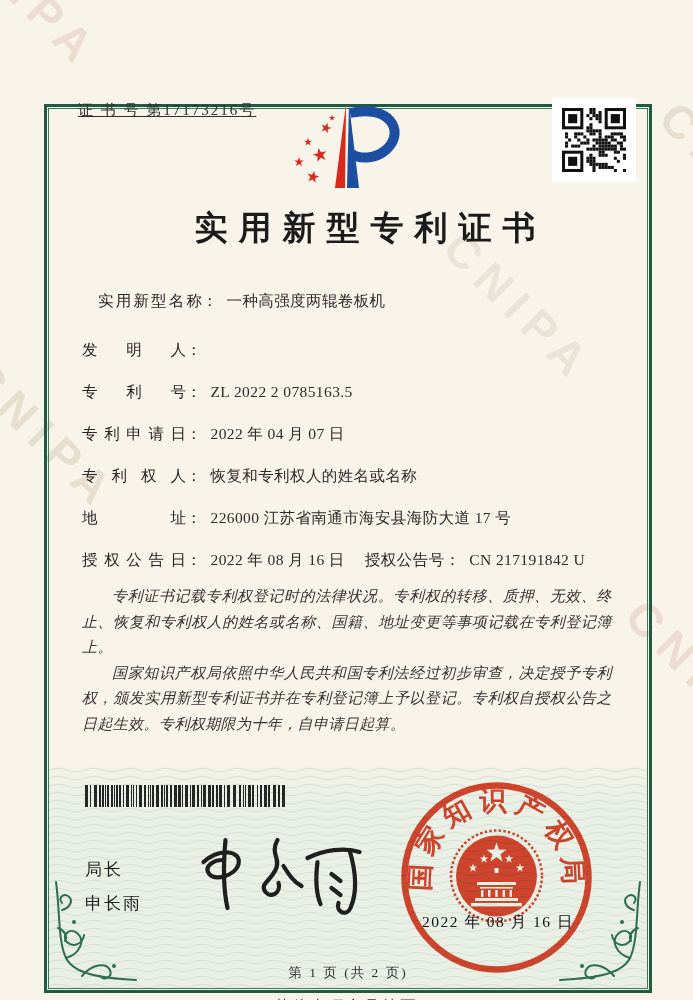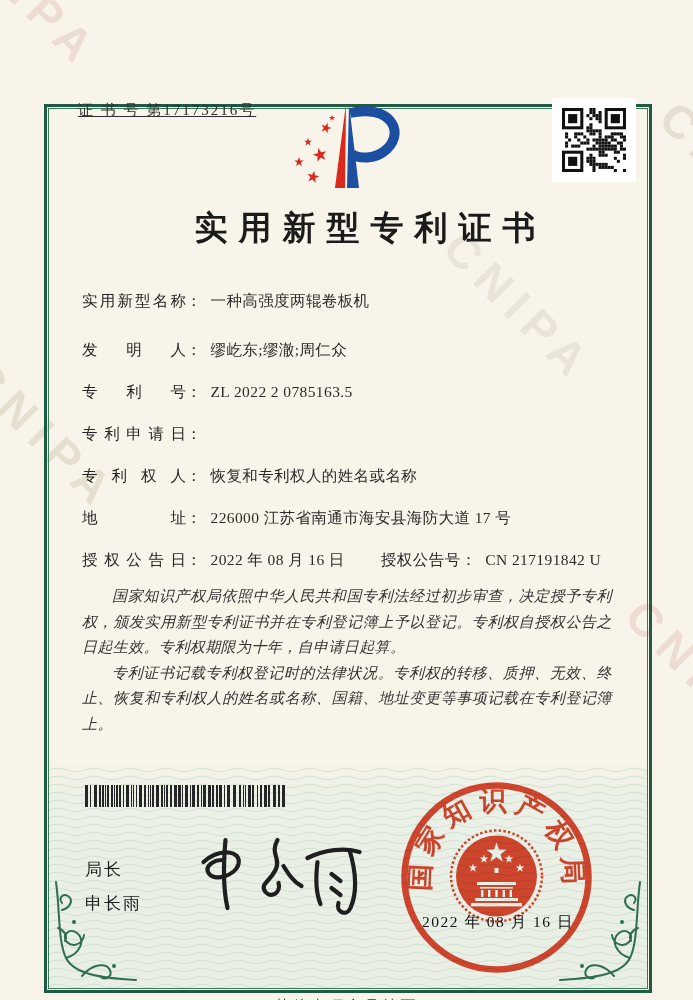--- a/index.html
+++ b/index.html
@@ -34,28 +34,28 @@
     position:absolute; left:552px; top:98px; width:84px; height:84px;
     background:#ffffff; z-index:2; display:flex; align-items:center; justify-content:center;
   }
   .title {
     position:absolute; left:0; right:0; top:206px; text-align:center;
     font-size:33px; font-weight:bold; letter-spacing:11px; color:#1b1b1b; z-index:2;padding-left:48px;
   }
   
   .fields { position:absolute; left:82px; top:290px; width:540px; z-index:2; font-size:15.5px; }
   .frow { display:flex; align-items:baseline; margin-bottom:20px; line-height:22px; }
-  .frow.first { margin-bottom:27px; }
+  .frow.first { margin-bottom:27px;margin-left:16px; }
   .flabel {
     display:inline-block; width:104px; text-align:justify; text-align-last:justify;
     color:#262626;
   }
   .fcolon { color:#262626; }
   .fval { margin-left:9px; color:#2b2b2b; letter-spacing:.4px; }
-  .fgroup2 { margin-left:36px; display:flex; align-items:baseline; }
+  .fgroup2 { margin-left:20px; display:flex; align-items:baseline; }
   .flabel2 { color:#262626; letter-spacing:.5px; }
   
   .paras { position:absolute; left:82px; top:584px; width:530px; z-index:2; }
   .paras p {
     font-size:15px; line-height:25.5px; text-indent:2em; color:#333;
     font-style:italic; letter-spacing:.4px; text-align:justify;
   }
   
   .band {
     position:absolute; left:2px; right:2px; bottom:2px; height:222px;
@@ -265,30 +265,30 @@
 
   <div class="fields">
     <div class="frow first">
       <span class="flabel">实用新型名称</span>
         <span class="fcolon">：</span>
       <span class="fval">一种高强度两辊卷板机</span>
     </div>
     <div class="frow">
       <span class="flabel">发明人</span>
         <span class="fcolon">：</span>
-      <span class="fval">缪屹东;缪澈;周仁众</span>
     </div>
     <div class="frow">
       <span class="flabel">专利号</span>
         <span class="fcolon">：</span>
       <span class="fval">ZL 2022 2 0785163.5</span>
     </div>
     <div class="frow">
       <span class="flabel">专利申请日</span>
         <span class="fcolon">：</span>
+      <span class="fval">2022 年 04 月 07 日</span>
     </div>
     <div class="frow">
       <span class="flabel">专利权人</span>
         <span class="fcolon">：</span>
       <span class="fval">恢复和专利权人的姓名或名称</span>
     </div>
     <div class="frow">
       <span class="flabel">地址</span>
         <span class="fcolon">：</span>
       <span class="fval">226000 江苏省南通市海安县海防大道 17 号</span>
@@ -299,22 +299,22 @@
       <span class="fval">2022 年 08 月 16 日</span>
       <span class="fgroup2">
         <span class="flabel2">授权公告号</span>
           <span class="fcolon">：</span>
         <span class="fval">CN 217191842 U</span>
       </span>
     </div>
   </div>
 
   <div class="paras">
+    <p>专利证书记载专利权登记时的法律状况。专利权的转移、质押、无效、终止、恢复和专利权人的姓名或名称、国籍、地址变更等事项记载在专利登记簿上。</p>
     <p>国家知识产权局依照中华人民共和国专利法经过初步审查，决定授予专利权，颁发实用新型专利证书并在专利登记簿上予以登记。专利权自授权公告之日起生效。专利权期限为十年，自申请日起算。</p>
-    <p>专利证书记载专利权登记时的法律状况。专利权的转移、质押、无效、终止、恢复和专利权人的姓名或名称、国籍、地址变更等事项记载在专利登记簿上。</p>
   </div>
 
   <div class="frame">
     <div class="frame-inner"></div>
     <div class="band">
       <svg class="waves" width="100%" height="100%">
         <rect x="0" y="0" width="100%" height="100%" fill="url(#wv)"></rect>
       </svg>
 
       <svg class="barcode" id="barcode" width="205" height="22">
@@ -423,18 +423,19 @@
       </svg>
       <div class="seal-date">2022 年 08 月 16 日</div>
 
       <svg class="corner left" width="90" height="105" viewBox="0 0 90 105">
           <use href="#cornerFl"></use>
         </svg>
       <svg class="corner right" width="90" height="105" viewBox="0 0 90 105">
           <use href="#cornerFl"></use>
         </svg>
 
+      <div class="page-num">第 1 页 (共 2 页)</div>
     </div>
   </div>
 
   <div class="continuation">其他事项参见续页</div>
 
 </div>
 
 </body></html>

